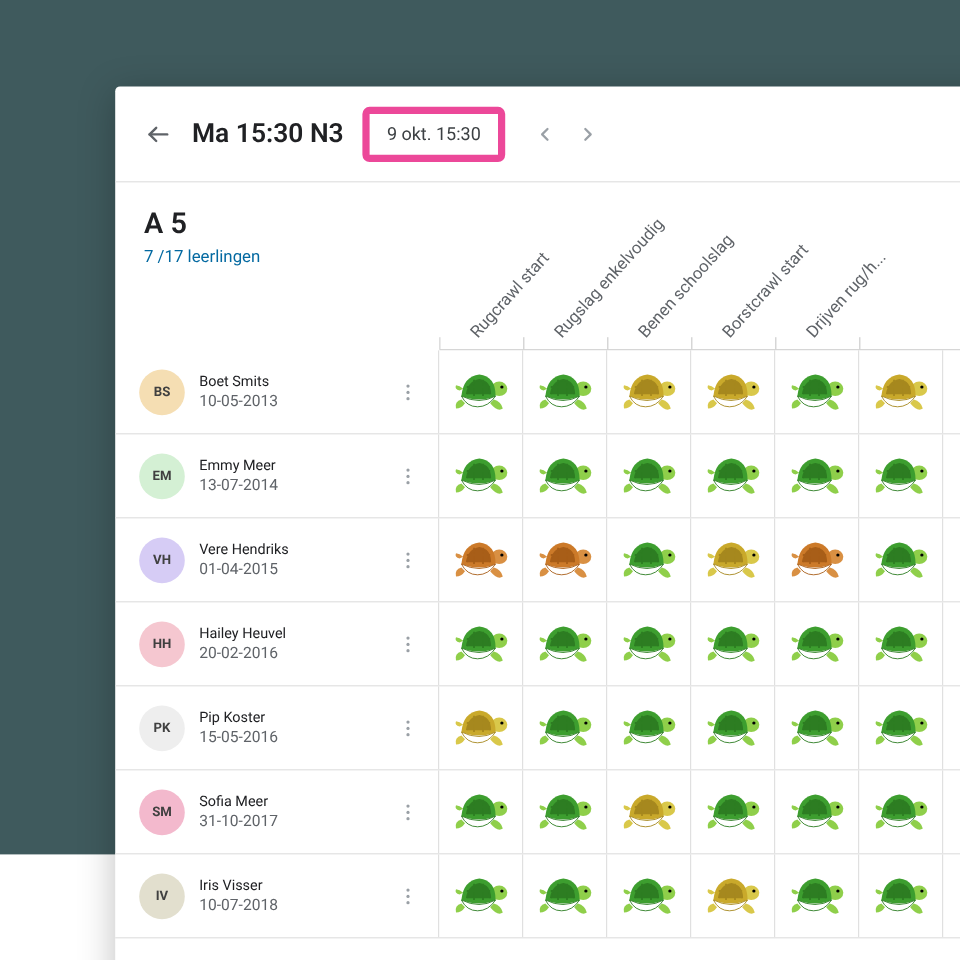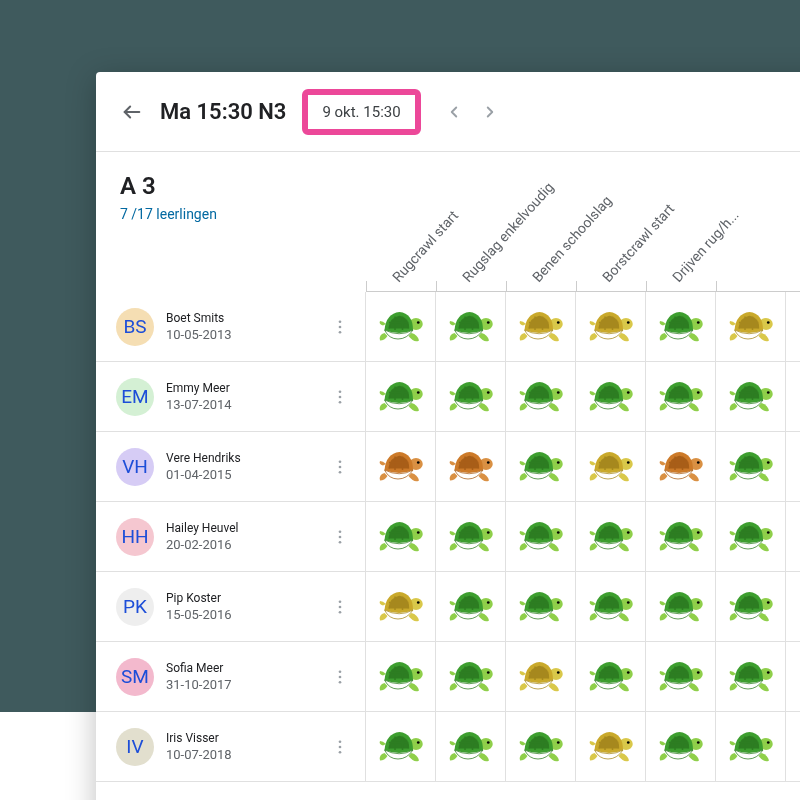--- a/index.html
+++ b/index.html
@@ -29,21 +29,21 @@
   .skill-header { height: 140px; position: relative; border-bottom: 1px solid #ccc; }
   .skill-header-inner { position: absolute; left: 0; top: 0; bottom: 0; display: flex; }
   .skill-col { width: 70px; position: relative; flex: 0 0 70px; }
   .skill-col::after { content: ""; position: absolute; bottom: 0; left: 0; height: 10px; width: 1px; background: #ccc; }
   .skill-label { position: absolute; bottom: 6px; left: 50%; transform-origin: left bottom; transform: rotate(-48deg); font-size: 14px; color: #5f6368; white-space: nowrap; }
 
   
   .rows { }
   .row { display: flex; border-bottom: 1px solid #e0e0e0; height: 70px; align-items: stretch; }
   .row .stu { width: 270px; flex: 0 0 270px; border-right: 1px solid #e0e0e0; display: flex; align-items: center; padding: 0 12px 0 20px; gap: 12px; }
-  .avatar { width: 38px; height: 38px; border-radius: 50%; display: flex; align-items: center; justify-content: center; font-size: 19px; font-weight: 400; color: #1d4ed8; flex: 0 0 38px; }
+  .avatar { width: 38px; height: 38px; border-radius: 50%; display: flex; align-items: center; justify-content: center; font-size: 11px; font-weight: 700; color: #404040; flex: 0 0 38px; }
   .stu-text { flex: 1; overflow: hidden; }
   .stu-name { font-size: 12px; color: #202124; white-space: nowrap; overflow: hidden; text-overflow: ellipsis; }
   .stu-date { font-size: 13px; color: #5f6368; margin-top: 2px; }
   .kebab { width: 26px; height: 40px; display: flex; align-items: center; justify-content: center; color: #9aa0a6; cursor: pointer; flex: 0 0 26px; }
   .kebab svg { width: 18px; height: 18px; }
   .cells { flex: 1; display: flex; }
   .cell { width: 70px; flex: 0 0 70px; border-right: 1px solid #e0e0e0; display: flex; align-items: center; justify-content: center; cursor: pointer; }
   .turtle { width: 48px; height: 40px; }
 
   .avatar-bs { background: #f5deb3; }
@@ -81,21 +81,21 @@
             </svg>
         </div>
       </div>
       <div class="spacer"></div>
 
     </div>
 
     <div style="display:flex;">
       <div class="left-col" style="border-right:none;">
         <div class="group-header">
-          <div class="group-name">A 3</div>
+          <div class="group-name">A 5</div>
           <div class="group-sub">7 /17 leerlingen</div>
         </div>
       </div>
       <div class="right-col">
         <div class="skill-header">
           <div class="skill-header-inner" id="skill-header-inner">
               <div class="skill-col">
                 <div class="skill-label">Rugcrawl start</div>
               </div>
               <div class="skill-col">

